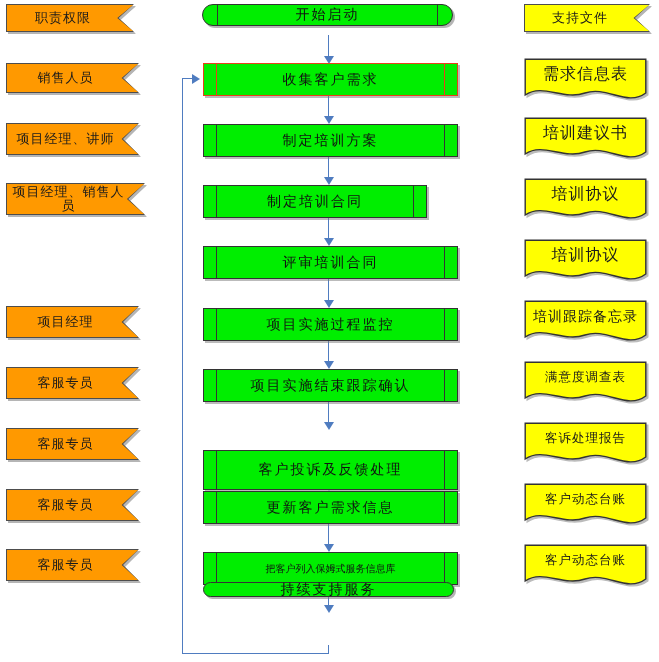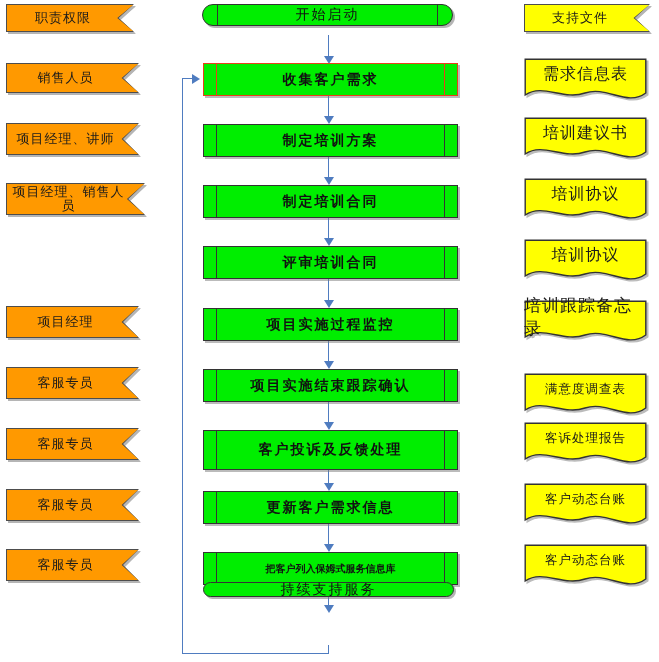--- a/index.html
+++ b/index.html
@@ -62,21 +62,20 @@
   .term .innerbarR{right:14px;}
   .term .lbl{position:relative;z-index:3;}
 
   
   .proc{
     background:#00ee00;
     border:1.5px solid #333333;
     display:flex;align-items:center;justify-content:center;
     font-size:14px;color:#111;letter-spacing:2px;
     box-shadow:2px 2px 0px rgba(120,120,120,.5);
-    font-weight:bold;
   }
   .proc .barL,.proc .barR{
     position:absolute;top:0;bottom:0;width:0;border-left:1.5px solid #333;
   }
   .proc .barL{left:12px;}
   .proc .barR{right:12px;}
   .proc .lbl{position:relative;z-index:3;padding:0 16px;white-space:nowrap;}
   .proc.hl{border-color:#e8401a;box-shadow:2px 2px 0px rgba(120,120,120,.5);}
   .proc.hl .barL,.proc.hl .barR{border-left-color:#e8401a;}
 
@@ -198,41 +197,41 @@
   <div class="node proc hl" style="left:203px;top:63px;width:255px;height:33px;">
     <div class="barL"></div>
     <div class="barR"></div>
     <span class="lbl">收集客户需求</span>
   </div>
   <div class="node proc" style="left:203px;top:124px;width:255px;height:33px;">
     <div class="barL"></div>
     <div class="barR"></div>
     <span class="lbl">制定培训方案</span>
   </div>
-  <div class="node proc" style="left:203px;top:185px;width:255px;height:33px;">
+  <div class="node proc" style="left:203px;top:185px;width:224px;height:33px;">
     <div class="barL"></div>
     <div class="barR"></div>
     <span class="lbl">制定培训合同</span>
   </div>
   <div class="node proc" style="left:203px;top:246px;width:255px;height:33px;">
     <div class="barL"></div>
     <div class="barR"></div>
     <span class="lbl">评审培训合同</span>
   </div>
   <div class="node proc" style="left:203px;top:308px;width:255px;height:33px;">
     <div class="barL"></div>
     <div class="barR"></div>
     <span class="lbl">项目实施过程监控</span>
   </div>
   <div class="node proc" style="left:203px;top:369px;width:255px;height:33px;">
     <div class="barL"></div>
     <div class="barR"></div>
     <span class="lbl">项目实施结束跟踪确认</span>
   </div>
-  <div class="node proc" style="left:203px;top:430px;width:255px;height:40px;">
+  <div class="node proc" style="left:203px;top:450px;width:255px;height:40px;">
     <div class="barL"></div>
     <div class="barR"></div>
     <span class="lbl">客户投诉及反馈处理</span>
   </div>
   <div class="node proc" style="left:203px;top:491px;width:255px;height:33px;">
     <div class="barL"></div>
     <div class="barR"></div>
     <span class="lbl">更新客户需求信息</span>
   </div>
   <div class="node proc" style="left:203px;top:552px;width:255px;height:33px;">
@@ -272,24 +271,24 @@
     <svg width="123" height="46" viewBox="0 0 123 46">
       <path d="M1.2,1.2 H121.8 V35 C103,49 83,27.5 61,35 C39,42.5 19,25 1.2,37 Z" fill="#ffff00" stroke="#333333" stroke-width="1.4"></path>
     </svg>
     <span class="lbl">培训协议</span>
   </div>
 
   <div class="node doc" style="left:524px;top:300px;width:123px;height:46px;">
     <svg width="123" height="46" viewBox="0 0 123 46">
       <path d="M1.2,1.2 H121.8 V35 C103,49 83,27.5 61,35 C39,42.5 19,25 1.2,37 Z" fill="#ffff00" stroke="#333333" stroke-width="1.4"></path>
     </svg>
-    <span class="lbl" style="font-size:17px;">培训跟踪备忘录</span>
-  </div>
-
-  <div class="node doc" style="left:524px;top:361px;width:123px;height:46px;margin-top:12px;">
+    <span class="lbl" style="font-size:14px;">培训跟踪备忘录</span>
+  </div>
+
+  <div class="node doc" style="left:524px;top:361px;width:123px;height:46px;">
     <svg width="123" height="46" viewBox="0 0 123 46">
       <path d="M1.2,1.2 H121.8 V35 C103,49 83,27.5 61,35 C39,42.5 19,25 1.2,37 Z" fill="#ffff00" stroke="#333333" stroke-width="1.4"></path>
     </svg>
     <span class="lbl" style="font-size:12.5px;">满意度调查表</span>
   </div>
 
   <div class="node doc" style="left:524px;top:422px;width:123px;height:46px;">
     <svg width="123" height="46" viewBox="0 0 123 46">
       <path d="M1.2,1.2 H121.8 V35 C103,49 83,27.5 61,35 C39,42.5 19,25 1.2,37 Z" fill="#ffff00" stroke="#333333" stroke-width="1.4"></path>
     </svg>

